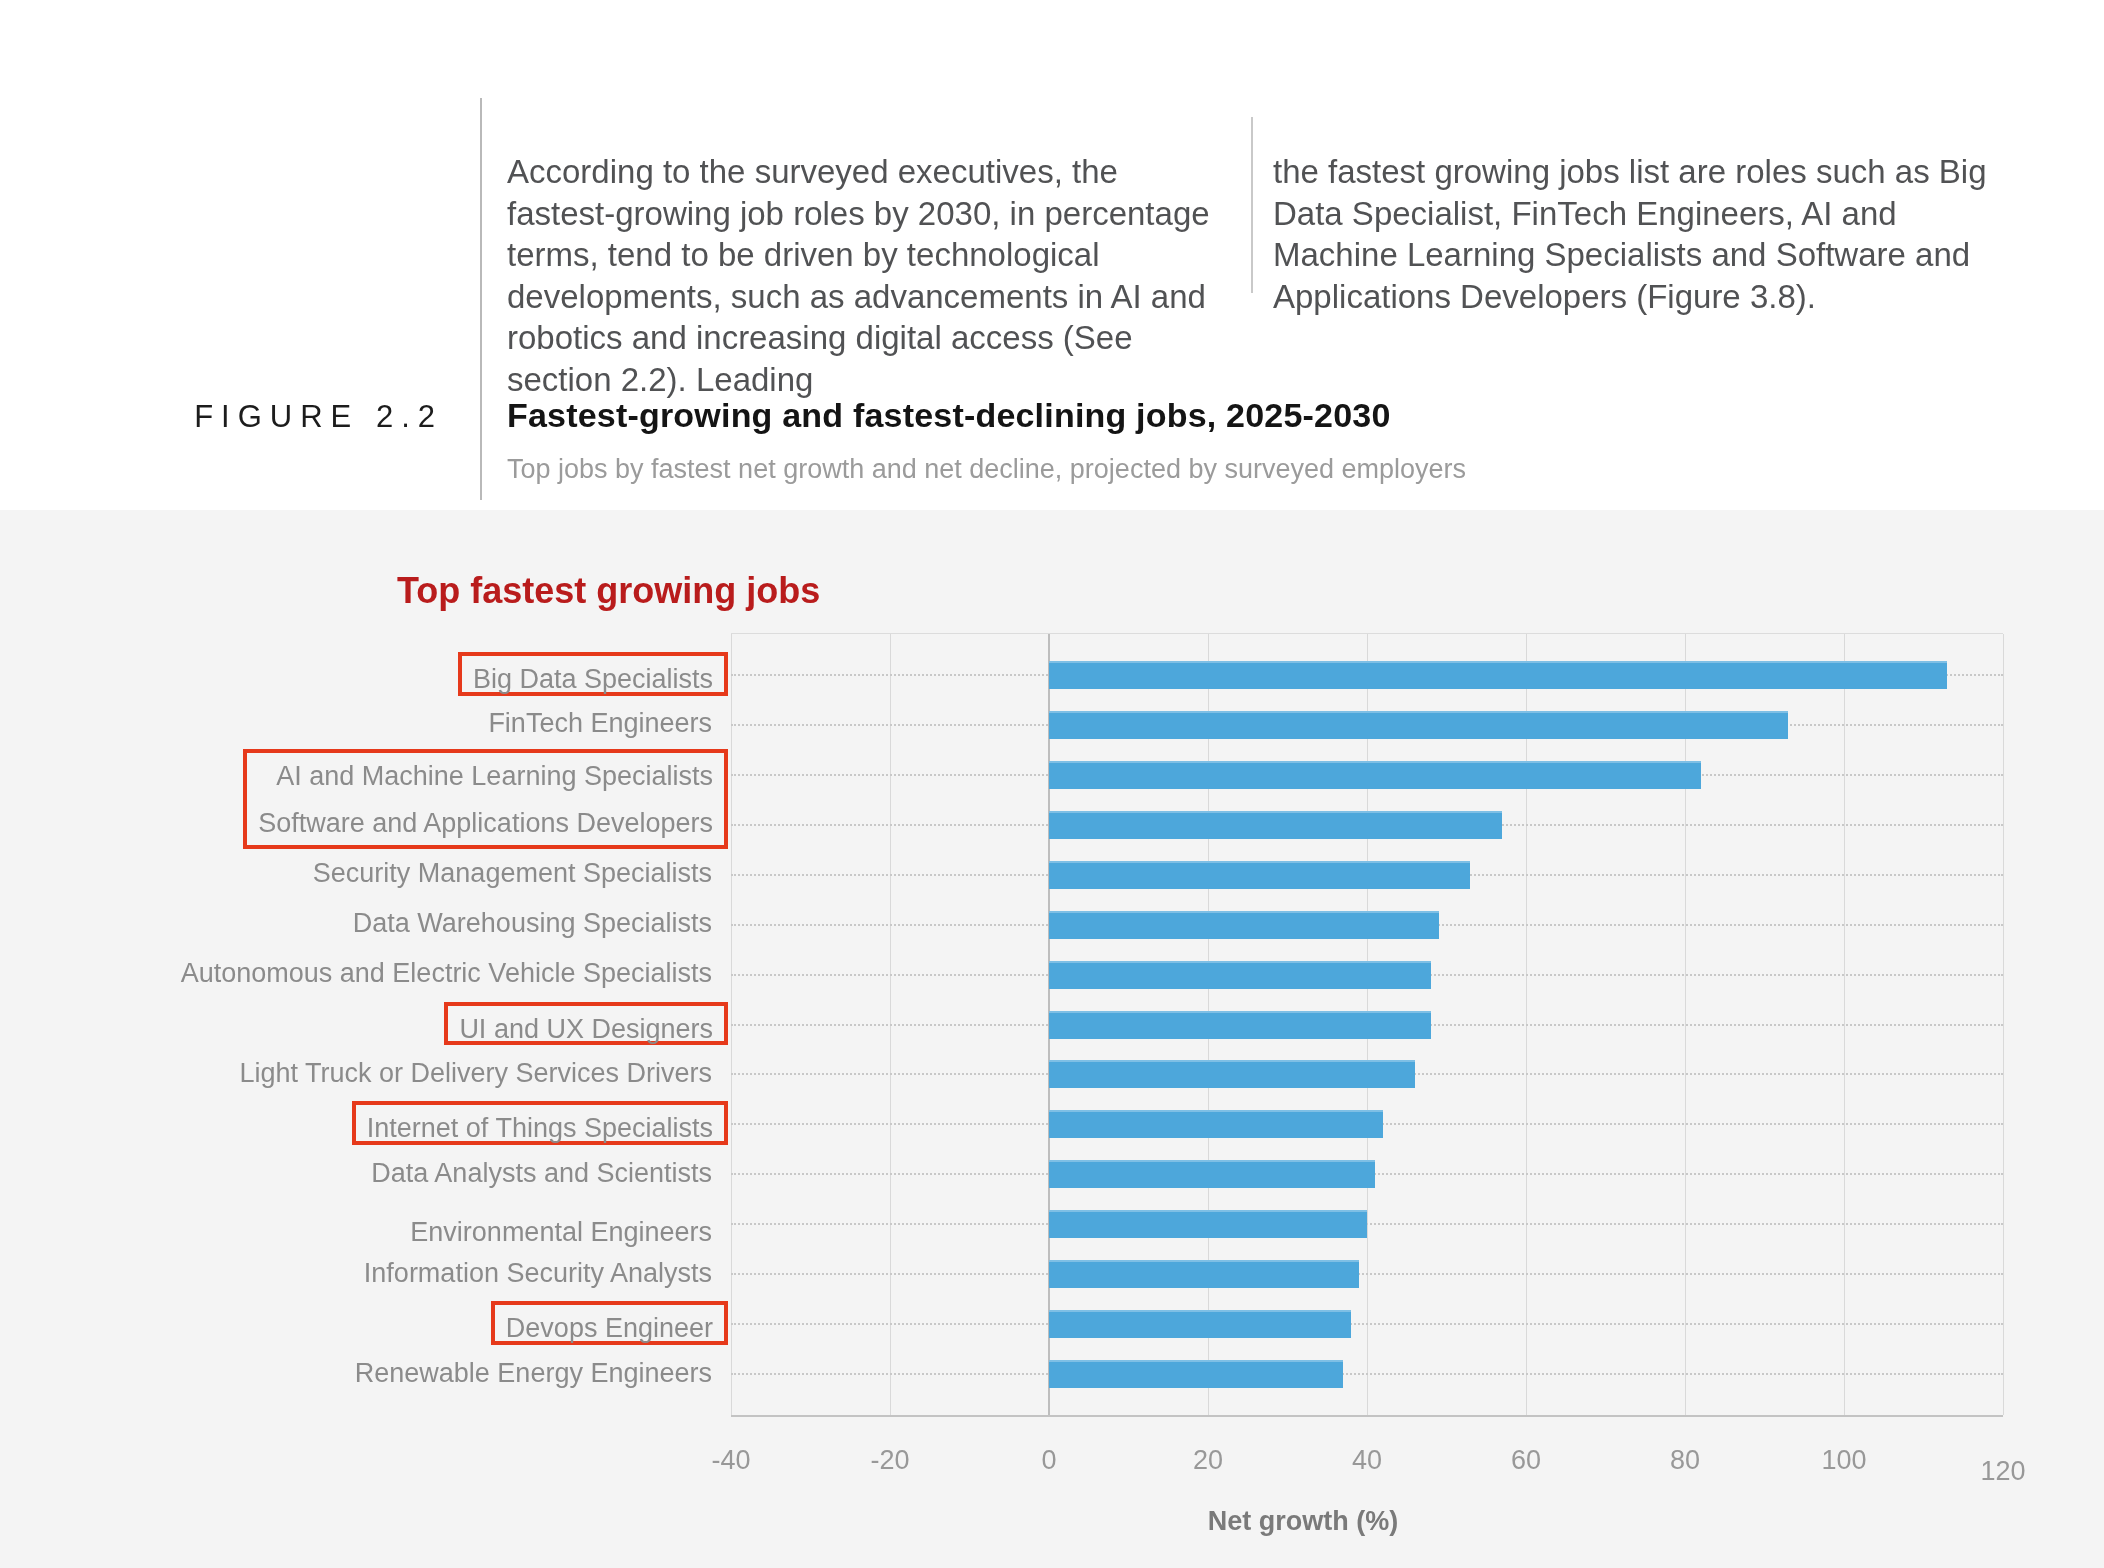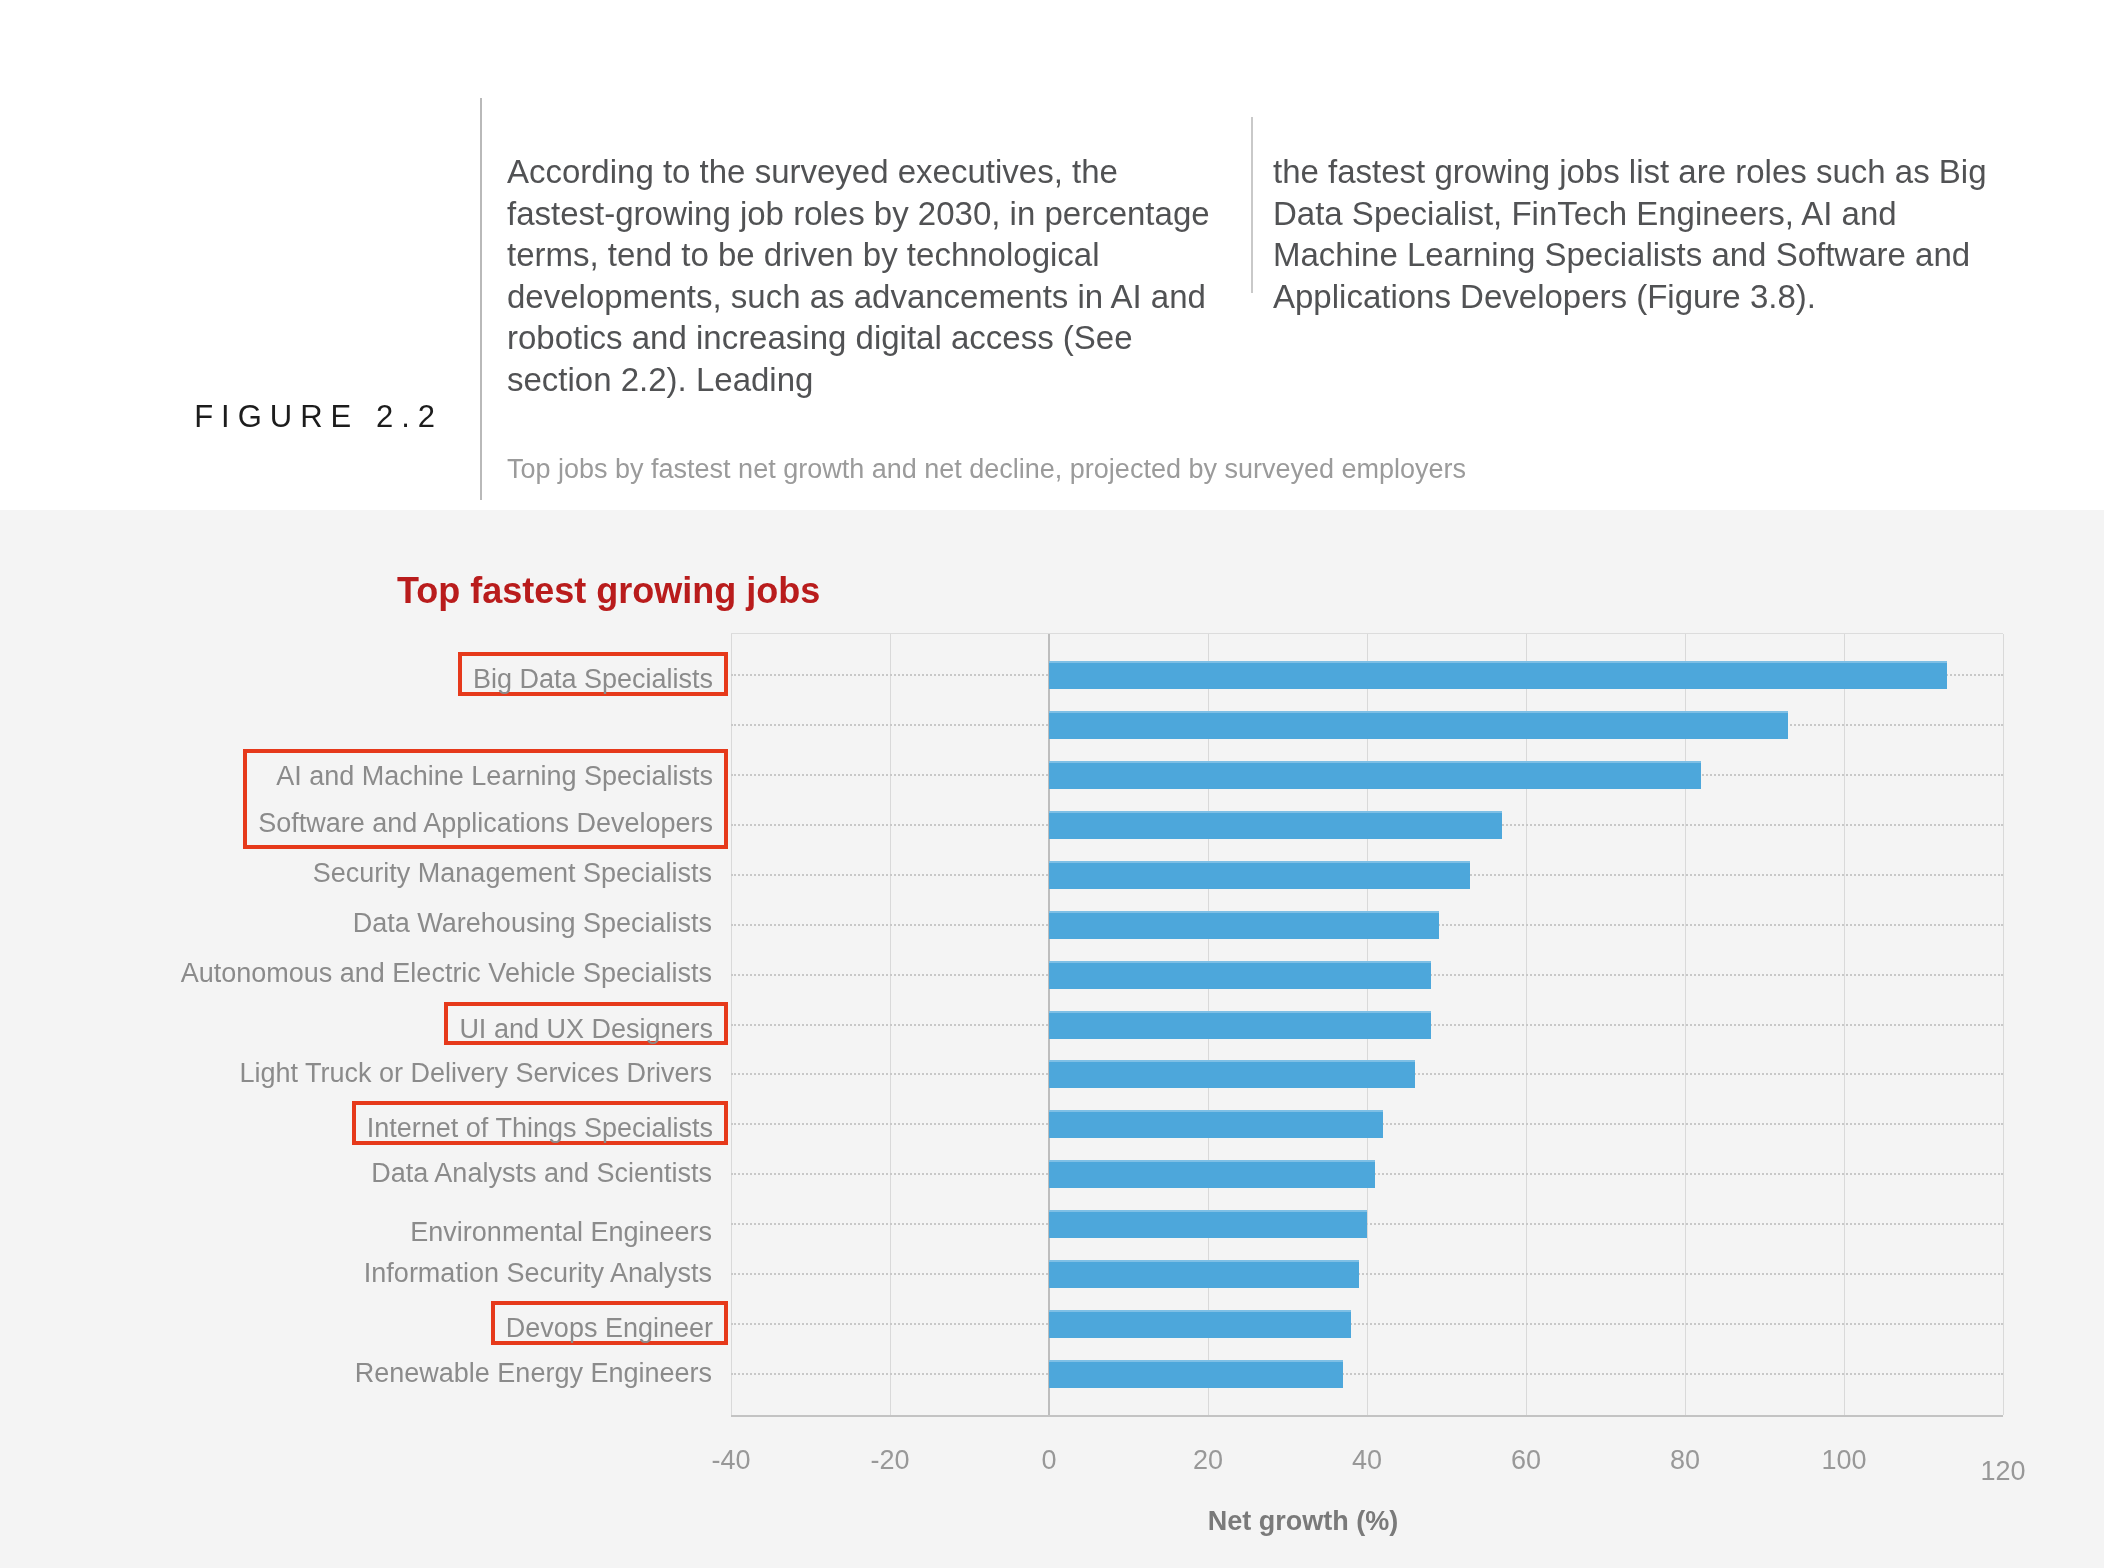--- a/index.html
+++ b/index.html
@@ -51,30 +51,34 @@
 <div class="page">
 
   <div class="vrule v1"></div>
   <div class="vrule v2"></div>
 
   <div class="figure-label">FIGURE 2.2</div>
 
   <p class="intro-col c1">According to the surveyed executives, the fastest-growing job roles by 2030, in percentage terms, tend to be driven by technological developments, such as advancements in AI and robotics and increasing digital access (See section 2.2). Leading</p>
   <p class="intro-col c2">the fastest growing jobs list are roles such as Big Data Specialist, FinTech Engineers, AI and Machine Learning Specialists and Software and Applications Developers (Figure 3.8).</p>
 
+  <h1 class="fig-title">Fastest-growing and fastest-declining jobs, 2025-2030</h1>
   <p class="fig-subtitle">Top jobs by fastest net growth and net decline, projected by surveyed employers</p>
 
   <div class="chart-section">
     <h2 class="chart-heading">Top fastest growing jobs</h2>
 
     <div class="labels" id="labels">
         <div class="hl-box" style="top: 3px; height: 35.9333px; border-color: rgb(230, 57, 27);">
           <div class="hl-row">
             <div class="job-label">Big Data Specialists</div>
           </div>
+        </div>
+        <div class="label-row" style="top: 49.9333px; height: 49.9333px;">
+          <div class="job-label">FinTech Engineers</div>
         </div>
         <div class="hl-box" style="top: 99.8667px; height: 91.8667px; border-color: rgb(230, 57, 27);">
           <div class="hl-row">
             <div class="job-label">AI and Machine Learning Specialists</div>
           </div>
           <div class="hl-row">
             <div class="job-label">Software and Applications Developers</div>
           </div>
         </div>
         <div class="label-row" style="top: 199.733px; height: 49.9333px;">

